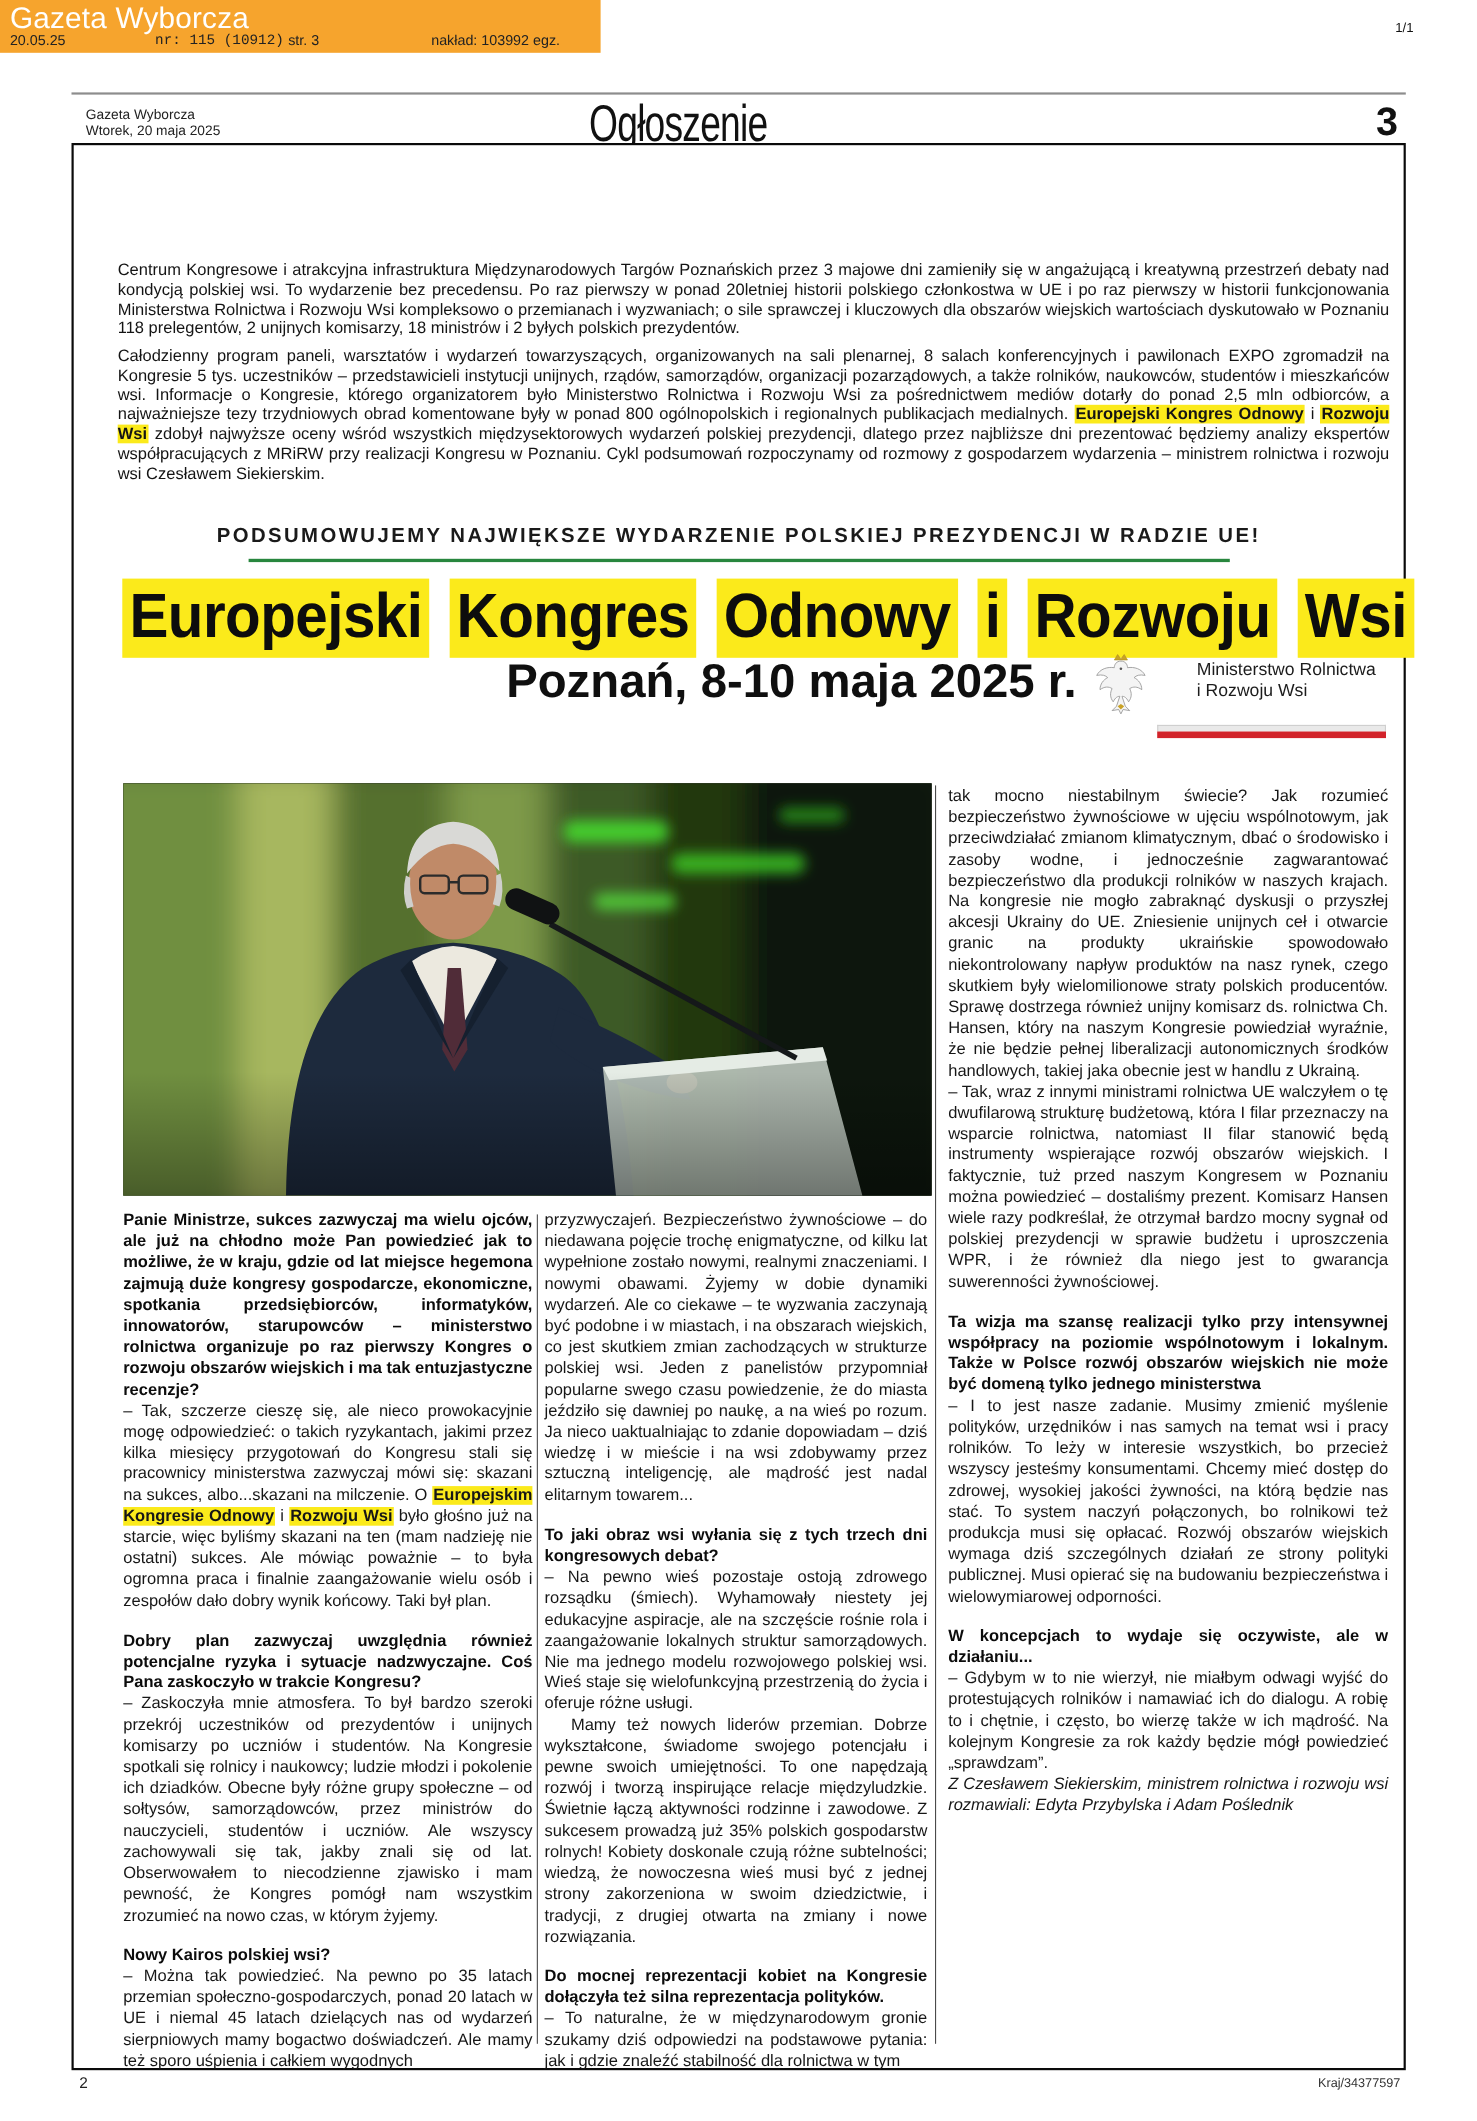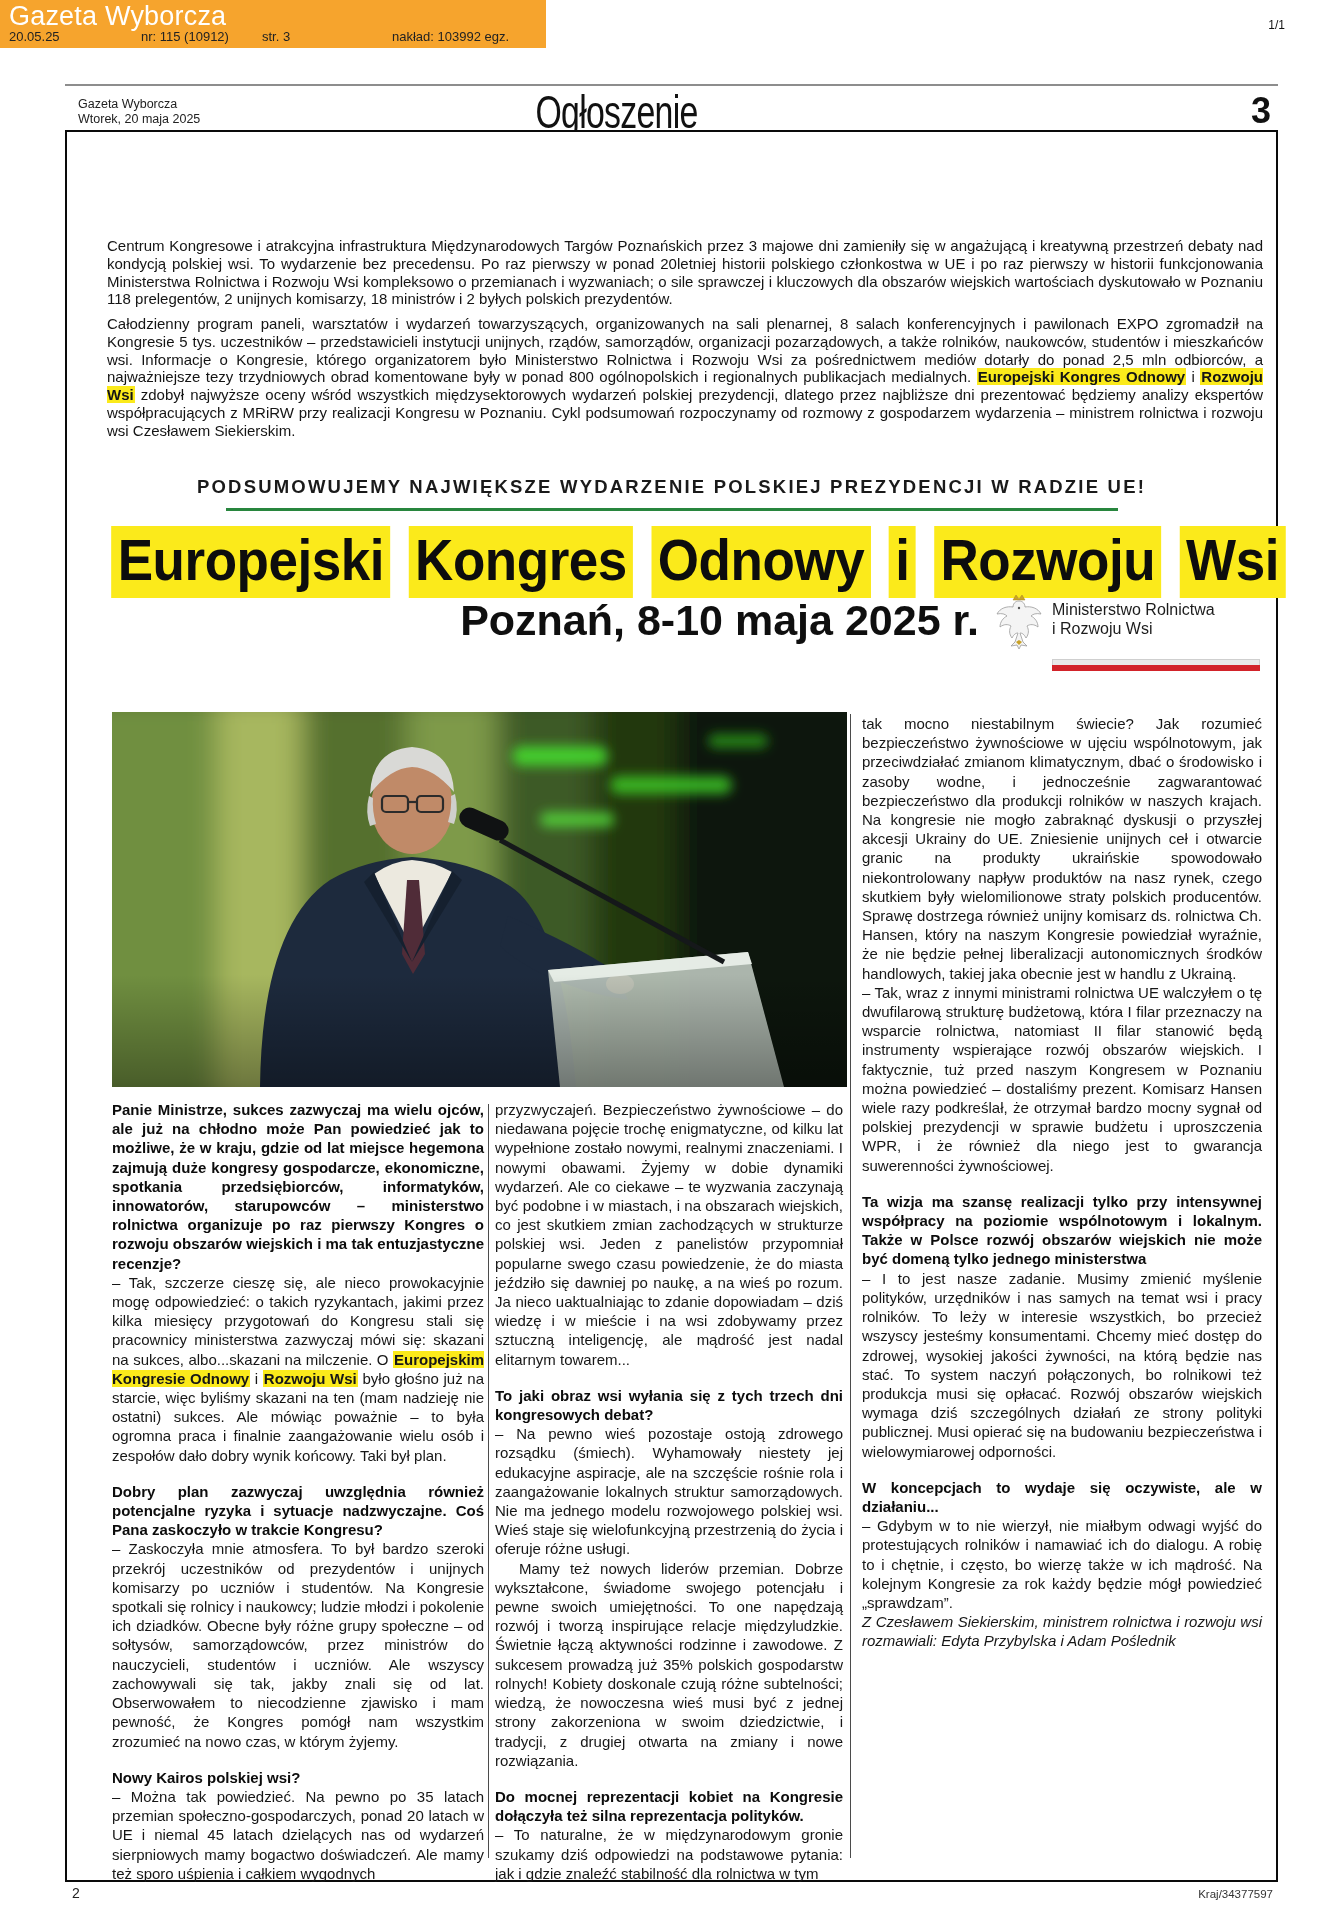--- a/index.html
+++ b/index.html
@@ -6,21 +6,21 @@
   body{
     width:1343px;height:1928px;position:relative;background:#ffffff;
     font-family:"Liberation Sans","DejaVu Sans",sans-serif;color:#1b1b1b;
     overflow:hidden;-webkit-font-smoothing:antialiased;
   }
   
   .clip-bar{position:absolute;left:0;top:0;width:546px;height:48px;background:#F6A42D;}
   .clip-brand{position:absolute;left:9px;top:1px;font-size:27px;color:#ffffff;letter-spacing:.2px;}
   .clip-meta{position:absolute;top:29px;font-size:13px;color:#222;}
   .clip-date{left:9px;}
-  .clip-issue{left:141px;}
+  .clip-issue{left:141px;font-family:Liberation Mono, monospace;}
   .clip-pageref{left:262px;}
   .clip-circ{left:392px;}
   .page-indicator{position:absolute;right:58px;top:18px;font-size:12px;color:#111;}
   
   .header-rule{position:absolute;left:65px;top:84px;width:1213px;height:2px;background:#8d8d8d;}
   .masthead{position:absolute;left:78px;top:97px;font-size:12.5px;line-height:15px;color:#222;}
   .section-title{
     position:absolute;left:0;top:84px;width:1233px;text-align:center;
     font-size:47px;font-weight:500;color:#111;
   }
@@ -34,21 +34,21 @@
   .intro-2{top:168px;}
   mark{background:#FBEA1B;color:inherit;padding:0 1px;font-weight:bold;}
   
   .kicker{position:absolute;left:0;top:344px;width:100%;text-align:center;font-size:18.5px;font-weight:700;letter-spacing:2.2px;color:#1a1a1a;}
   .kicker-rule{position:absolute;left:50%;top:376px;width:892px;height:3px;margin-left:-446px;background:#28863E;}
   .big-title{position:absolute;left:0;top:394px;width:100%;text-align:center;transform:scaleX(.93);transform-origin:center;white-space:nowrap;font-size:57px;font-weight:800;letter-spacing:-.5px;color:#0d0d0d;}
   .big-title .hl-word{background:#FBEA1B;padding:1px 7px 5px 7px;margin:0 2px;display:inline-block;}
   .subtitle{position:absolute;left:0;top:464px;width:1209px;text-align:center;font-size:43px;font-weight:700;color:#0f0f0f;margin-left:48px;}
   
   .ministry{position:absolute;left:928px;top:462px;width:276px;}
-  .ministry-row{display:flex;align-items:flex-start;}
+  .ministry-row{display:flex;align-items:flex-start;gap:36px;}
   .eagle{width:48px;height:58px;flex:0 0 48px;margin-right:9px;}
   .ministry-text{font-size:16px;line-height:19px;color:#1c1c1c;padding-top:6px;}
   .flag-bars{margin-top:7px;margin-left:57px;width:208px;}
   .flag-bars .w{height:5px;background:#e9e9e9;border:1px solid #cfcfcf;border-bottom:none;}
   .flag-bars .r{height:6px;background:#D2232A;}
   
   .photo{position:absolute;left:45px;top:580px;width:735px;height:375px;overflow:hidden;background:#15200f;}
   .photo svg{display:block;width:100%;height:100%;}
   
   .col{position:absolute;text-align:justify;font-size:15px;line-height:19.2px;color:#161616;}

